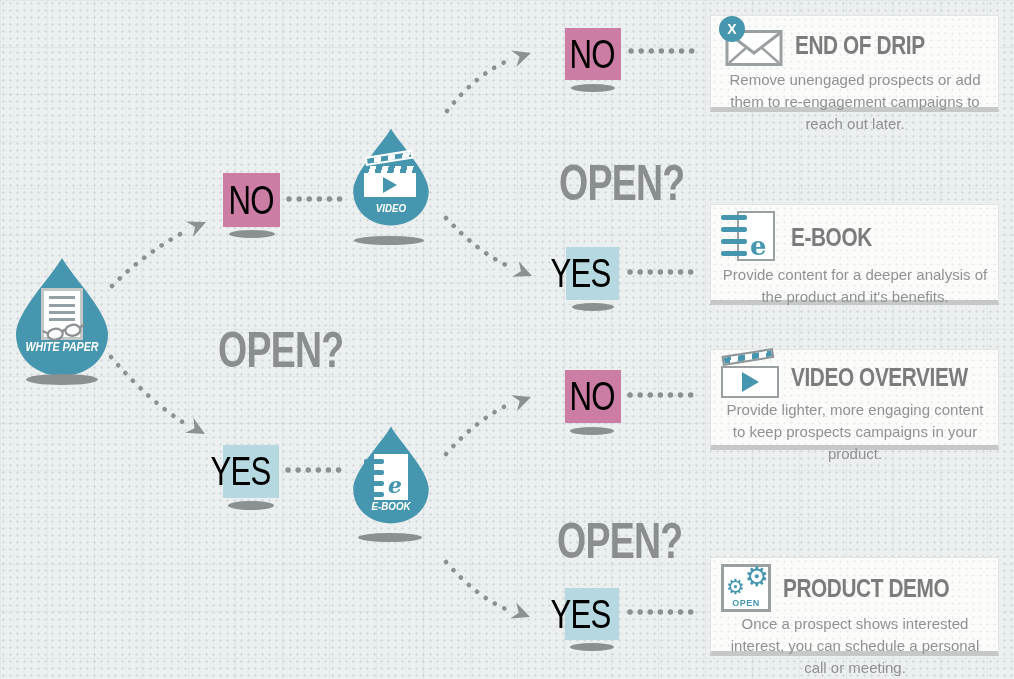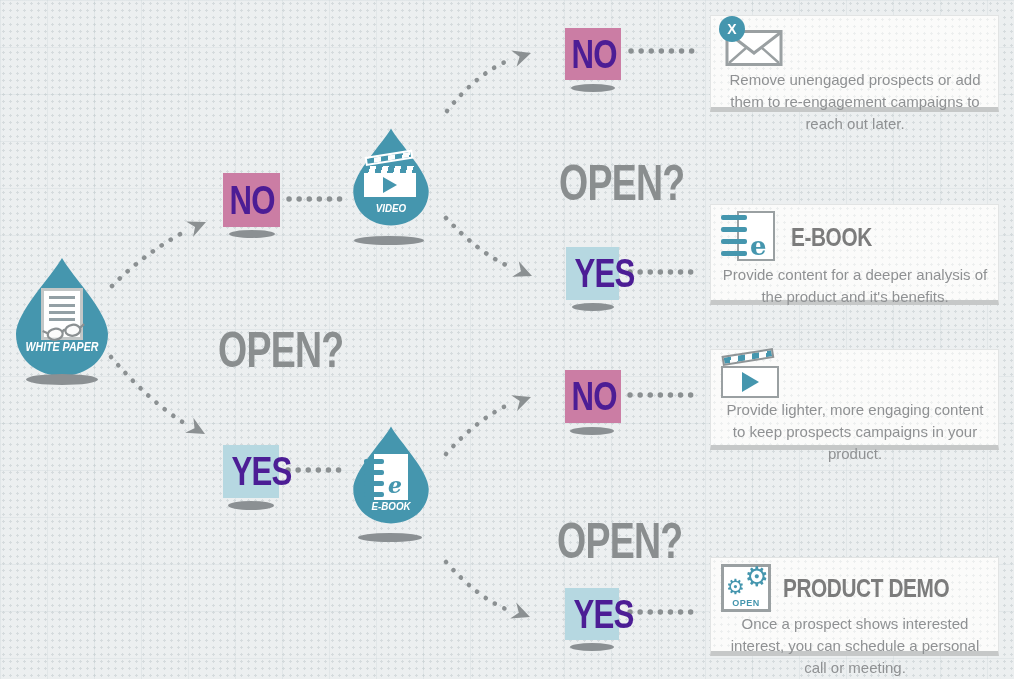--- a/index.html
+++ b/index.html
@@ -21,21 +21,21 @@
   
   .shadow{position:absolute;background:#8b9093;border-radius:50%;filter:blur(.6px);}
 
   
   .drop{position:absolute;font-style:italic;}
   .drop-svg{position:absolute;left:0;top:0;width:100%;height:100%;}
   .drop-label{position:absolute;width:100%;text-align:center;color:#fff;font-weight:bold;}
   .drop-label span{display:inline-block;transform:scaleX(.85);white-space:nowrap;}
 
   
-  .badge{position:absolute;display:flex;align-items:center;justify-content:flex-start;color:#4c1d95;font-weight:bold;}
+  .badge{position:absolute;display:flex;align-items:center;justify-content:flex-end;color:#000000;font-weight:normal;}
   .badge span{display:block;font-size:40px;transform:scaleX(.78);letter-spacing:-1px;white-space:nowrap;}
   .badge.pink{background:#cb7da4;}
   .badge.blue{background:#b6d8e1;}
 
   .open{position:absolute;color:#8a8e8f;font-weight:bold;font-size:50px;}
   .open span{display:inline-block;transform:scaleX(.75);transform-origin:left center;letter-spacing:-1px;white-space:nowrap;}
 
   
   .card{position:absolute;left:710px;width:289px;background:#fbfbfa;
     background-image:radial-gradient(circle, rgba(170,180,185,.18) 1px, transparent 1.3px);
@@ -193,20 +193,21 @@
       <div class="env-wrap">
         <div class="env-badge">
             <span>X</span>
           </div>
         <svg class="abs" style="left:4px;top:6px" width="58" height="40" viewBox="0 0 58 40">
           <rect x="2" y="3.5" width="54" height="33" fill="#fff" stroke="#9aa0a2" stroke-width="3"></rect>
           <path d="M3 5 L29 25 L55 5" fill="none" stroke="#9aa0a2" stroke-width="3"></path>
           <path d="M4 35 L21 20 M54 35 L37 20" fill="none" stroke="#9aa0a2" stroke-width="2.4"></path>
         </svg>
       </div>
+      <div class="card-title"><span>END OF DRIP</span></div>
     </div>
     <div class="card-desc">Remove unengaged prospects or add them to re-engagement campaigns to reach out later.</div>
   </div>
 
   <div class="card" style="top:204px;height:101px">
     <div class="card-head">
       <div class="ebook-icon" style="width:58px;height:52px">
         <div class="ebook-page" style="left:16px;top:0;width:38px;height:50px"></div>
         <div class="ebook-bar" style="left:0;top:4px;width:26px;height:5px"></div>
         <div class="ebook-bar" style="left:0;top:16px;width:26px;height:5px"></div>
@@ -220,20 +221,21 @@
   </div>
 
   <div class="card" style="top:349px;height:101px">
     <div class="card-head">
       <div class="clapper" style="width:58px">
         <div class="clap-top" style="width:52px;height:10px;margin-left:2px"></div>
         <div class="clap-body" style="height:32px;border:2.5px solid #9aa0a2">
           <div class="play" style="border-width:10px 0 10px 17px"></div>
         </div>
       </div>
+      <div class="card-title"><span>VIDEO OVERVIEW</span></div>
     </div>
     <div class="card-desc">Provide lighter, more engaging content to keep prospects campaigns in your product.</div>
   </div>
 
   <div class="card" style="top:557px;height:99px">
     <div class="card-head">
       <div class="gears-box">
         <span class="gear" style="right:-1px;top:-4px;font-size:27px">⚙</span>
         <span class="gear" style="left:2px;top:10px;font-size:21px">⚙</span>
         <div class="demo-label">OPEN</div>

